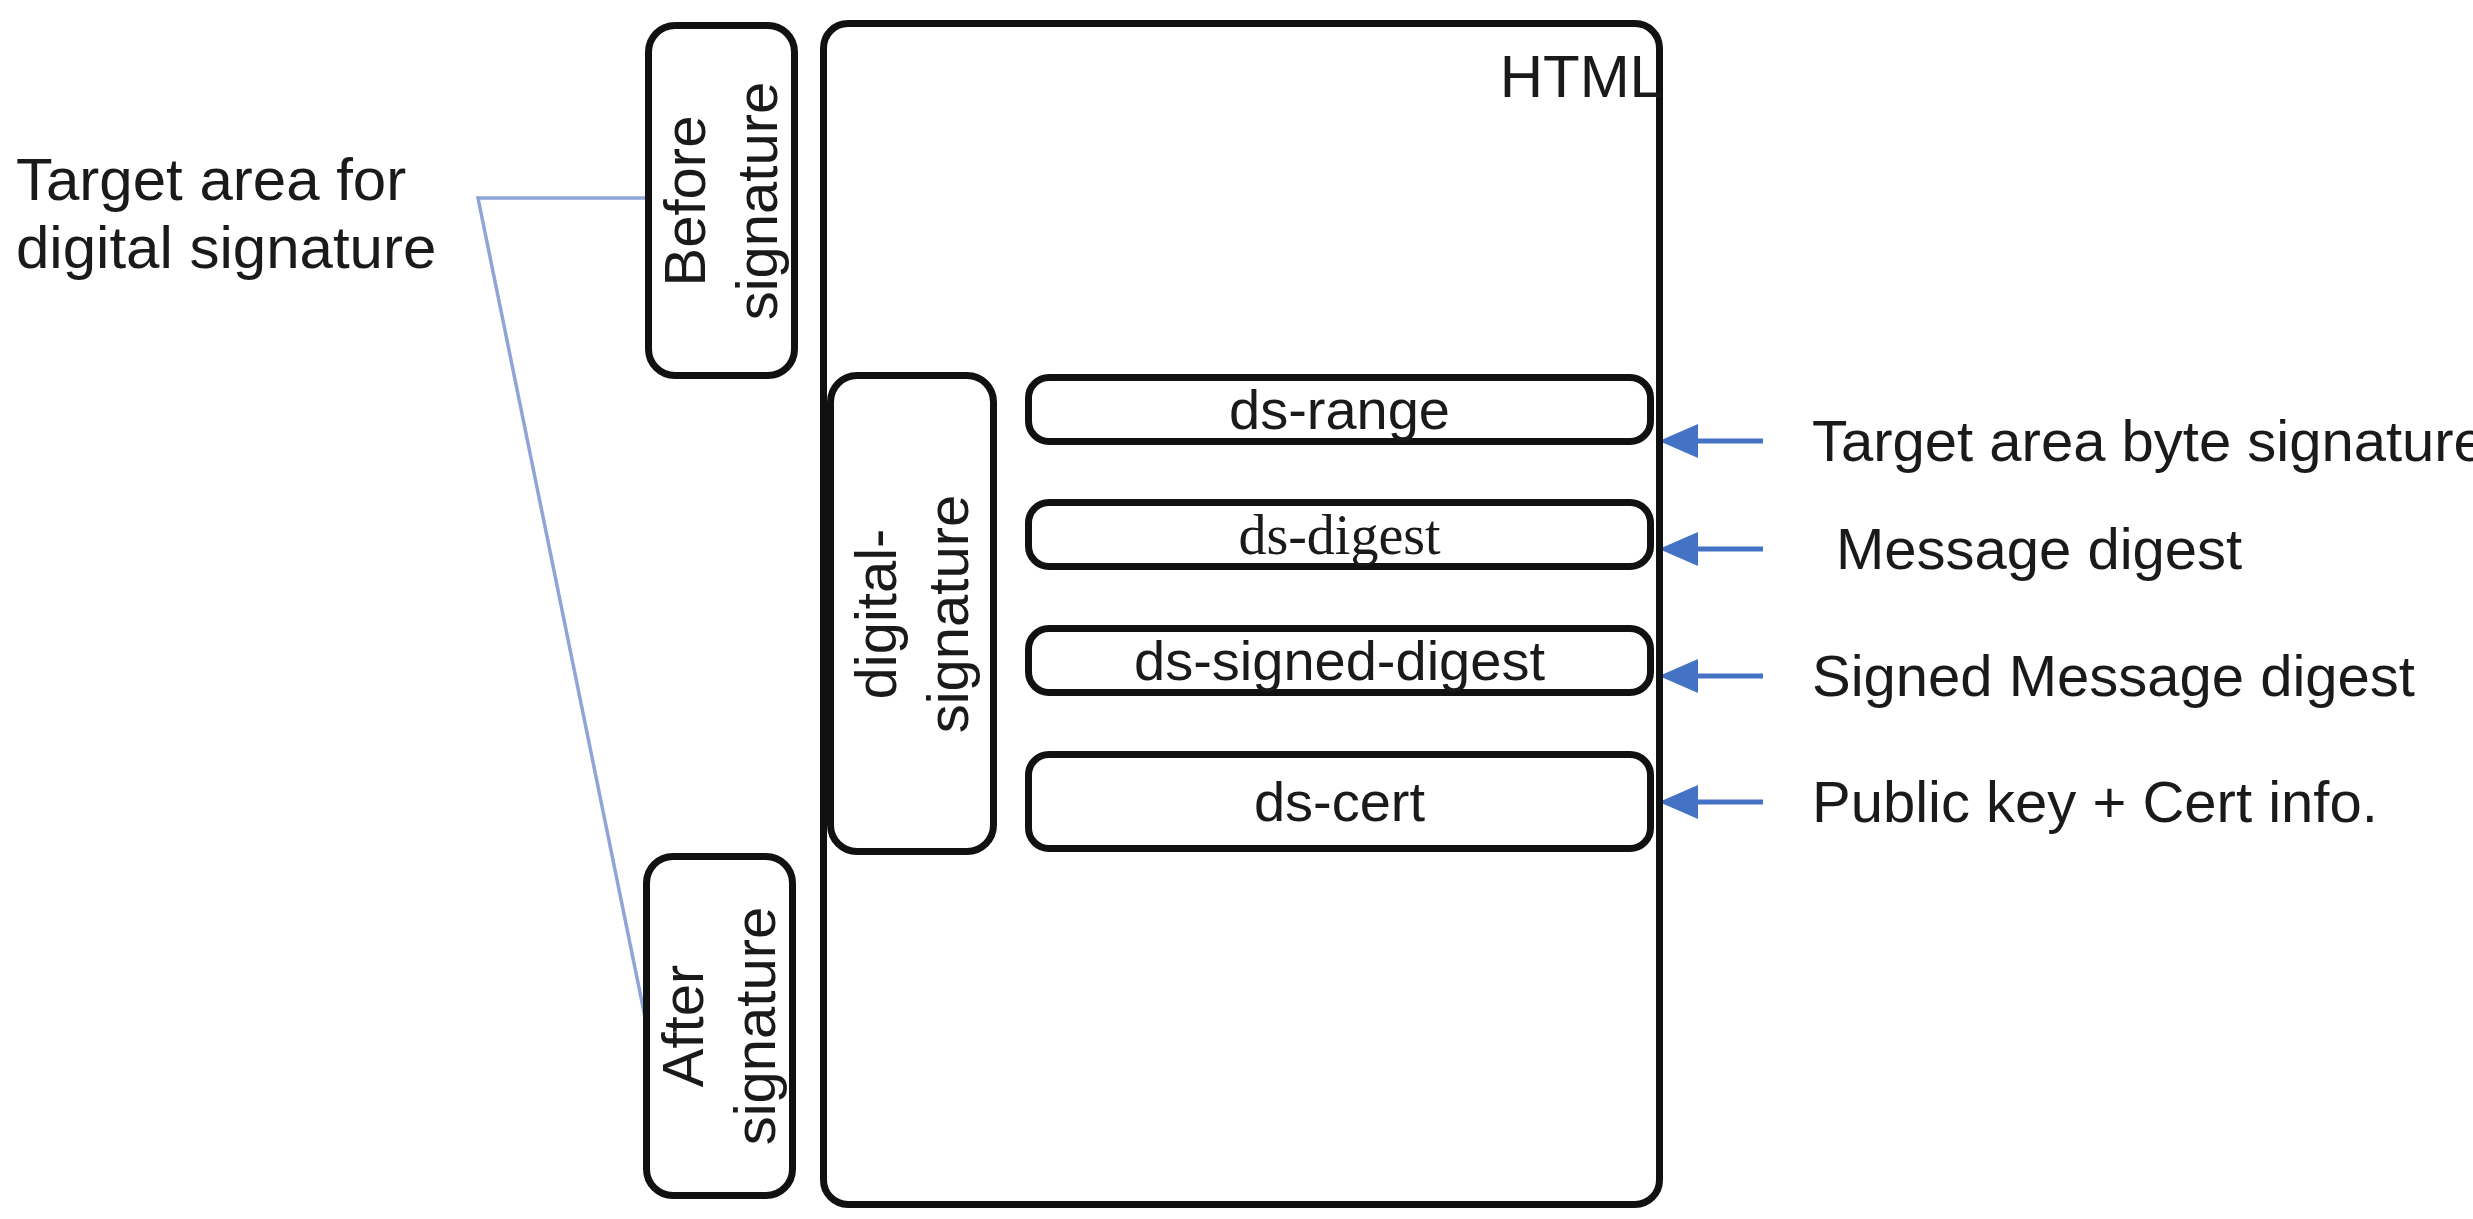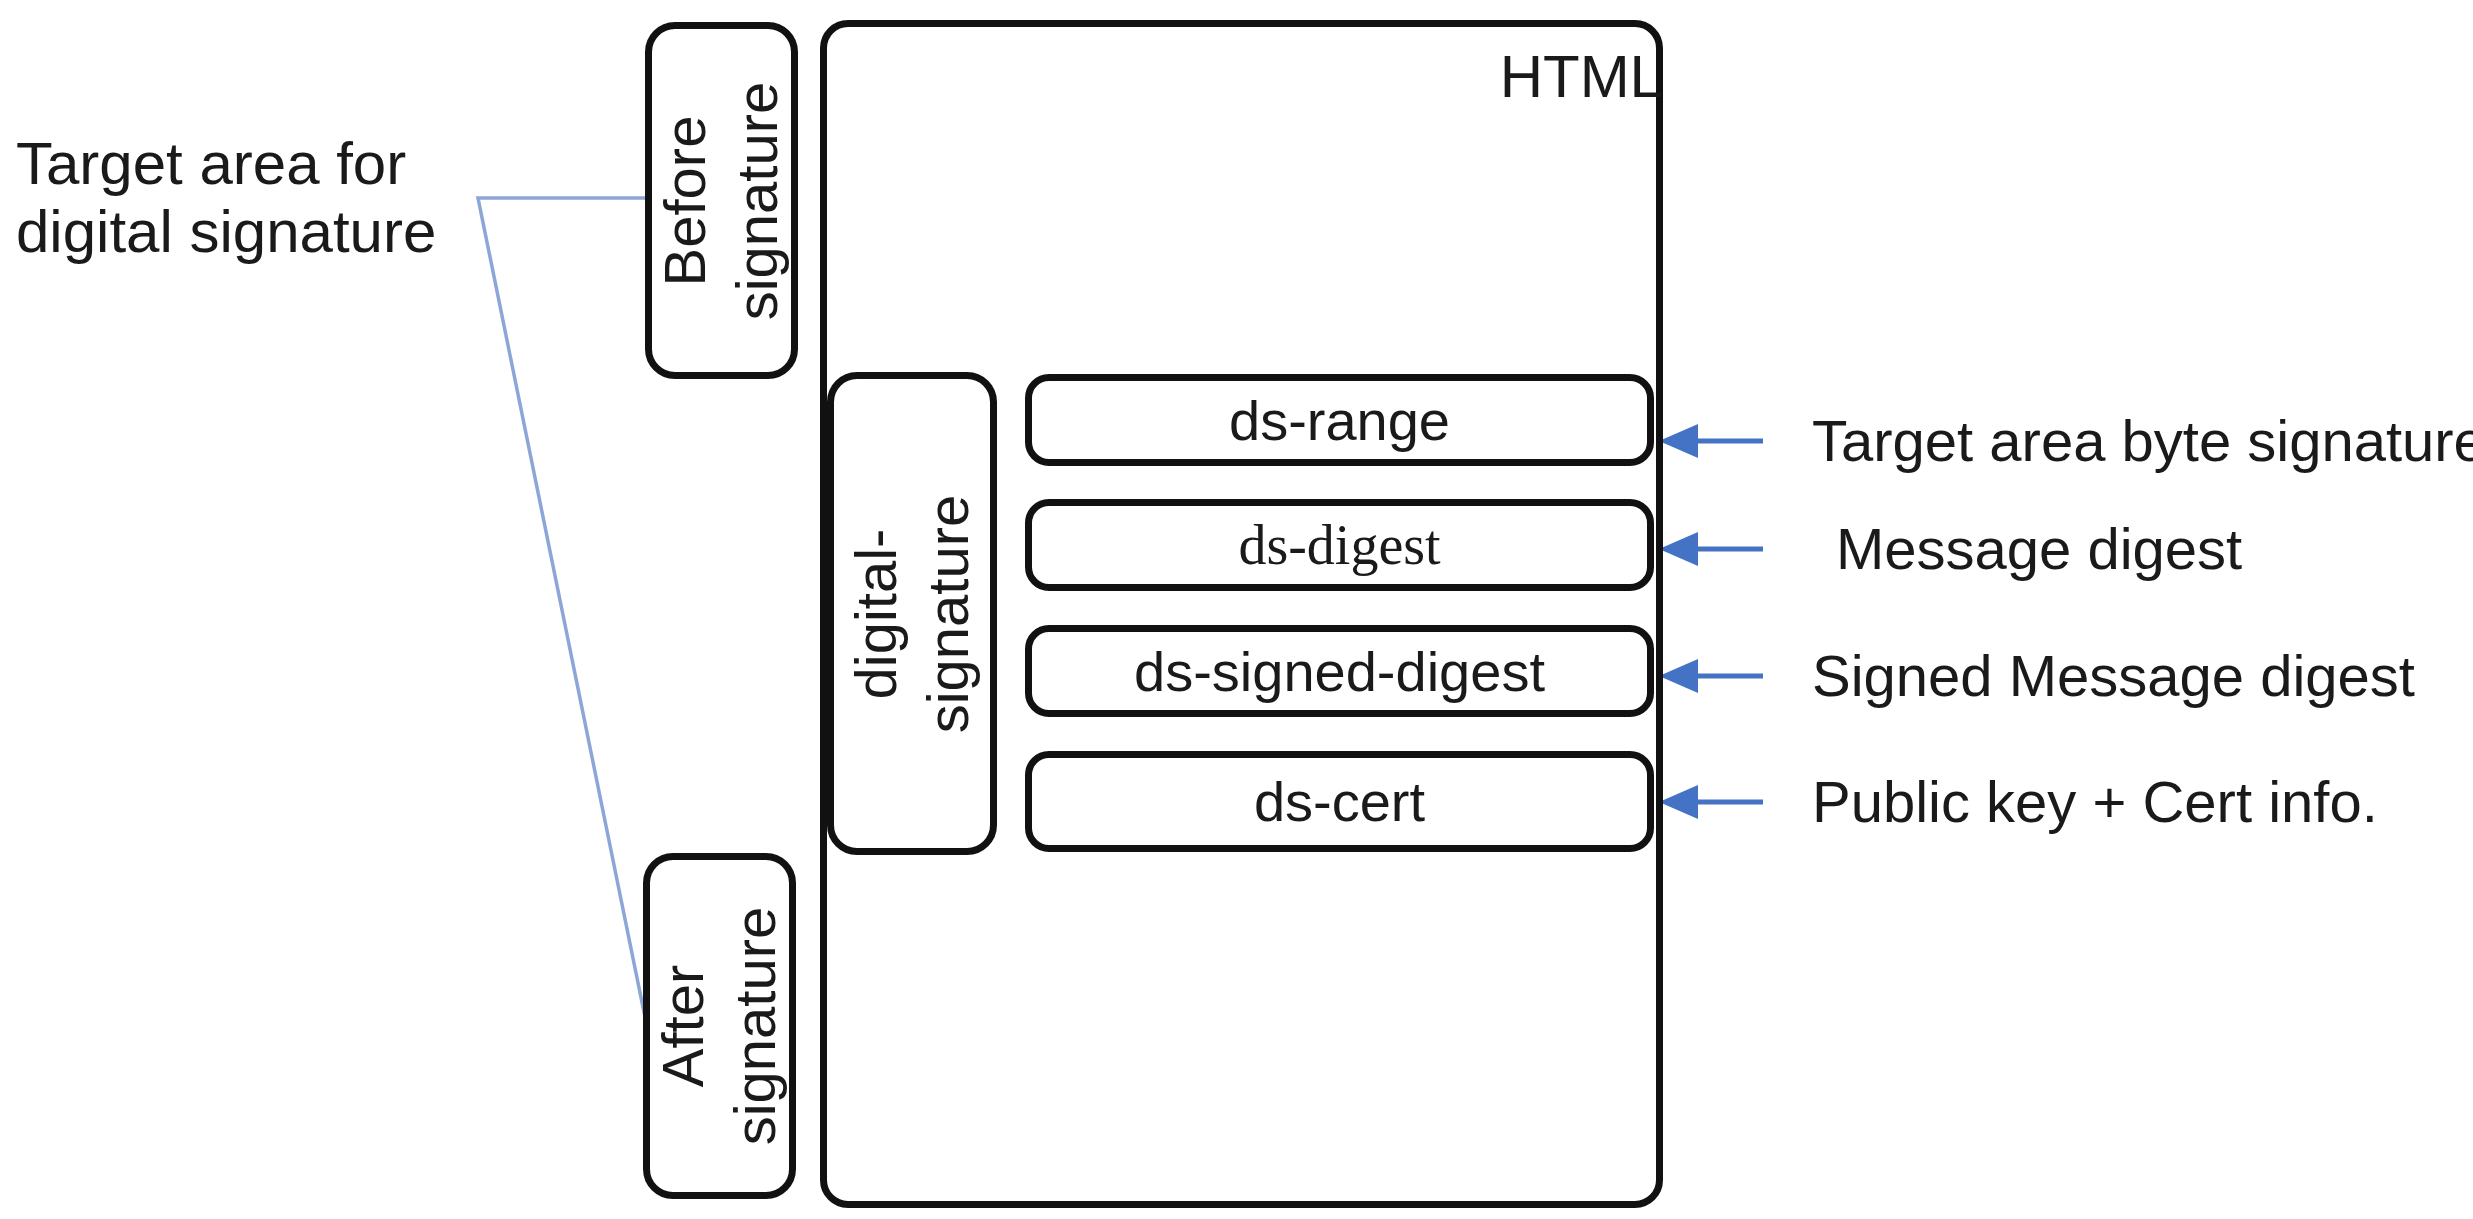--- a/index.html
+++ b/index.html
@@ -68,31 +68,31 @@
     position: absolute;
     left: 820px; top: 42px; width: 843px;
     text-align: right;
     font-size: 60px;
     color: var(--text);
   }
   .sig-box { left: 827px; top: 372px; width: 170px; height: 483px; }
   .ds-box {
     left: 1025px;
     width: 629px;
-    height: 92px;
+    height: 71px;
     font-size: 56px;
     color: var(--text);
   }
   .ds-range         { top: 374px; }
   .ds-digest        { top: 499px; font-family: Liberation Serif, serif; }
   .ds-signed-digest { top: 625px; }
   .ds-cert          { top: 751px; height: 101px; }
   .annotation-left {
     position: absolute;
-    left: 16px; top: 130px;
+    left: 16px; top: 146px;
     font-size: 60px;
     line-height: 68px;
     white-space: pre-line;
     color: var(--text);
   }
   .side-label {
     position: absolute;
     left: 1812px;
     height: 68px;
     line-height: 68px;

